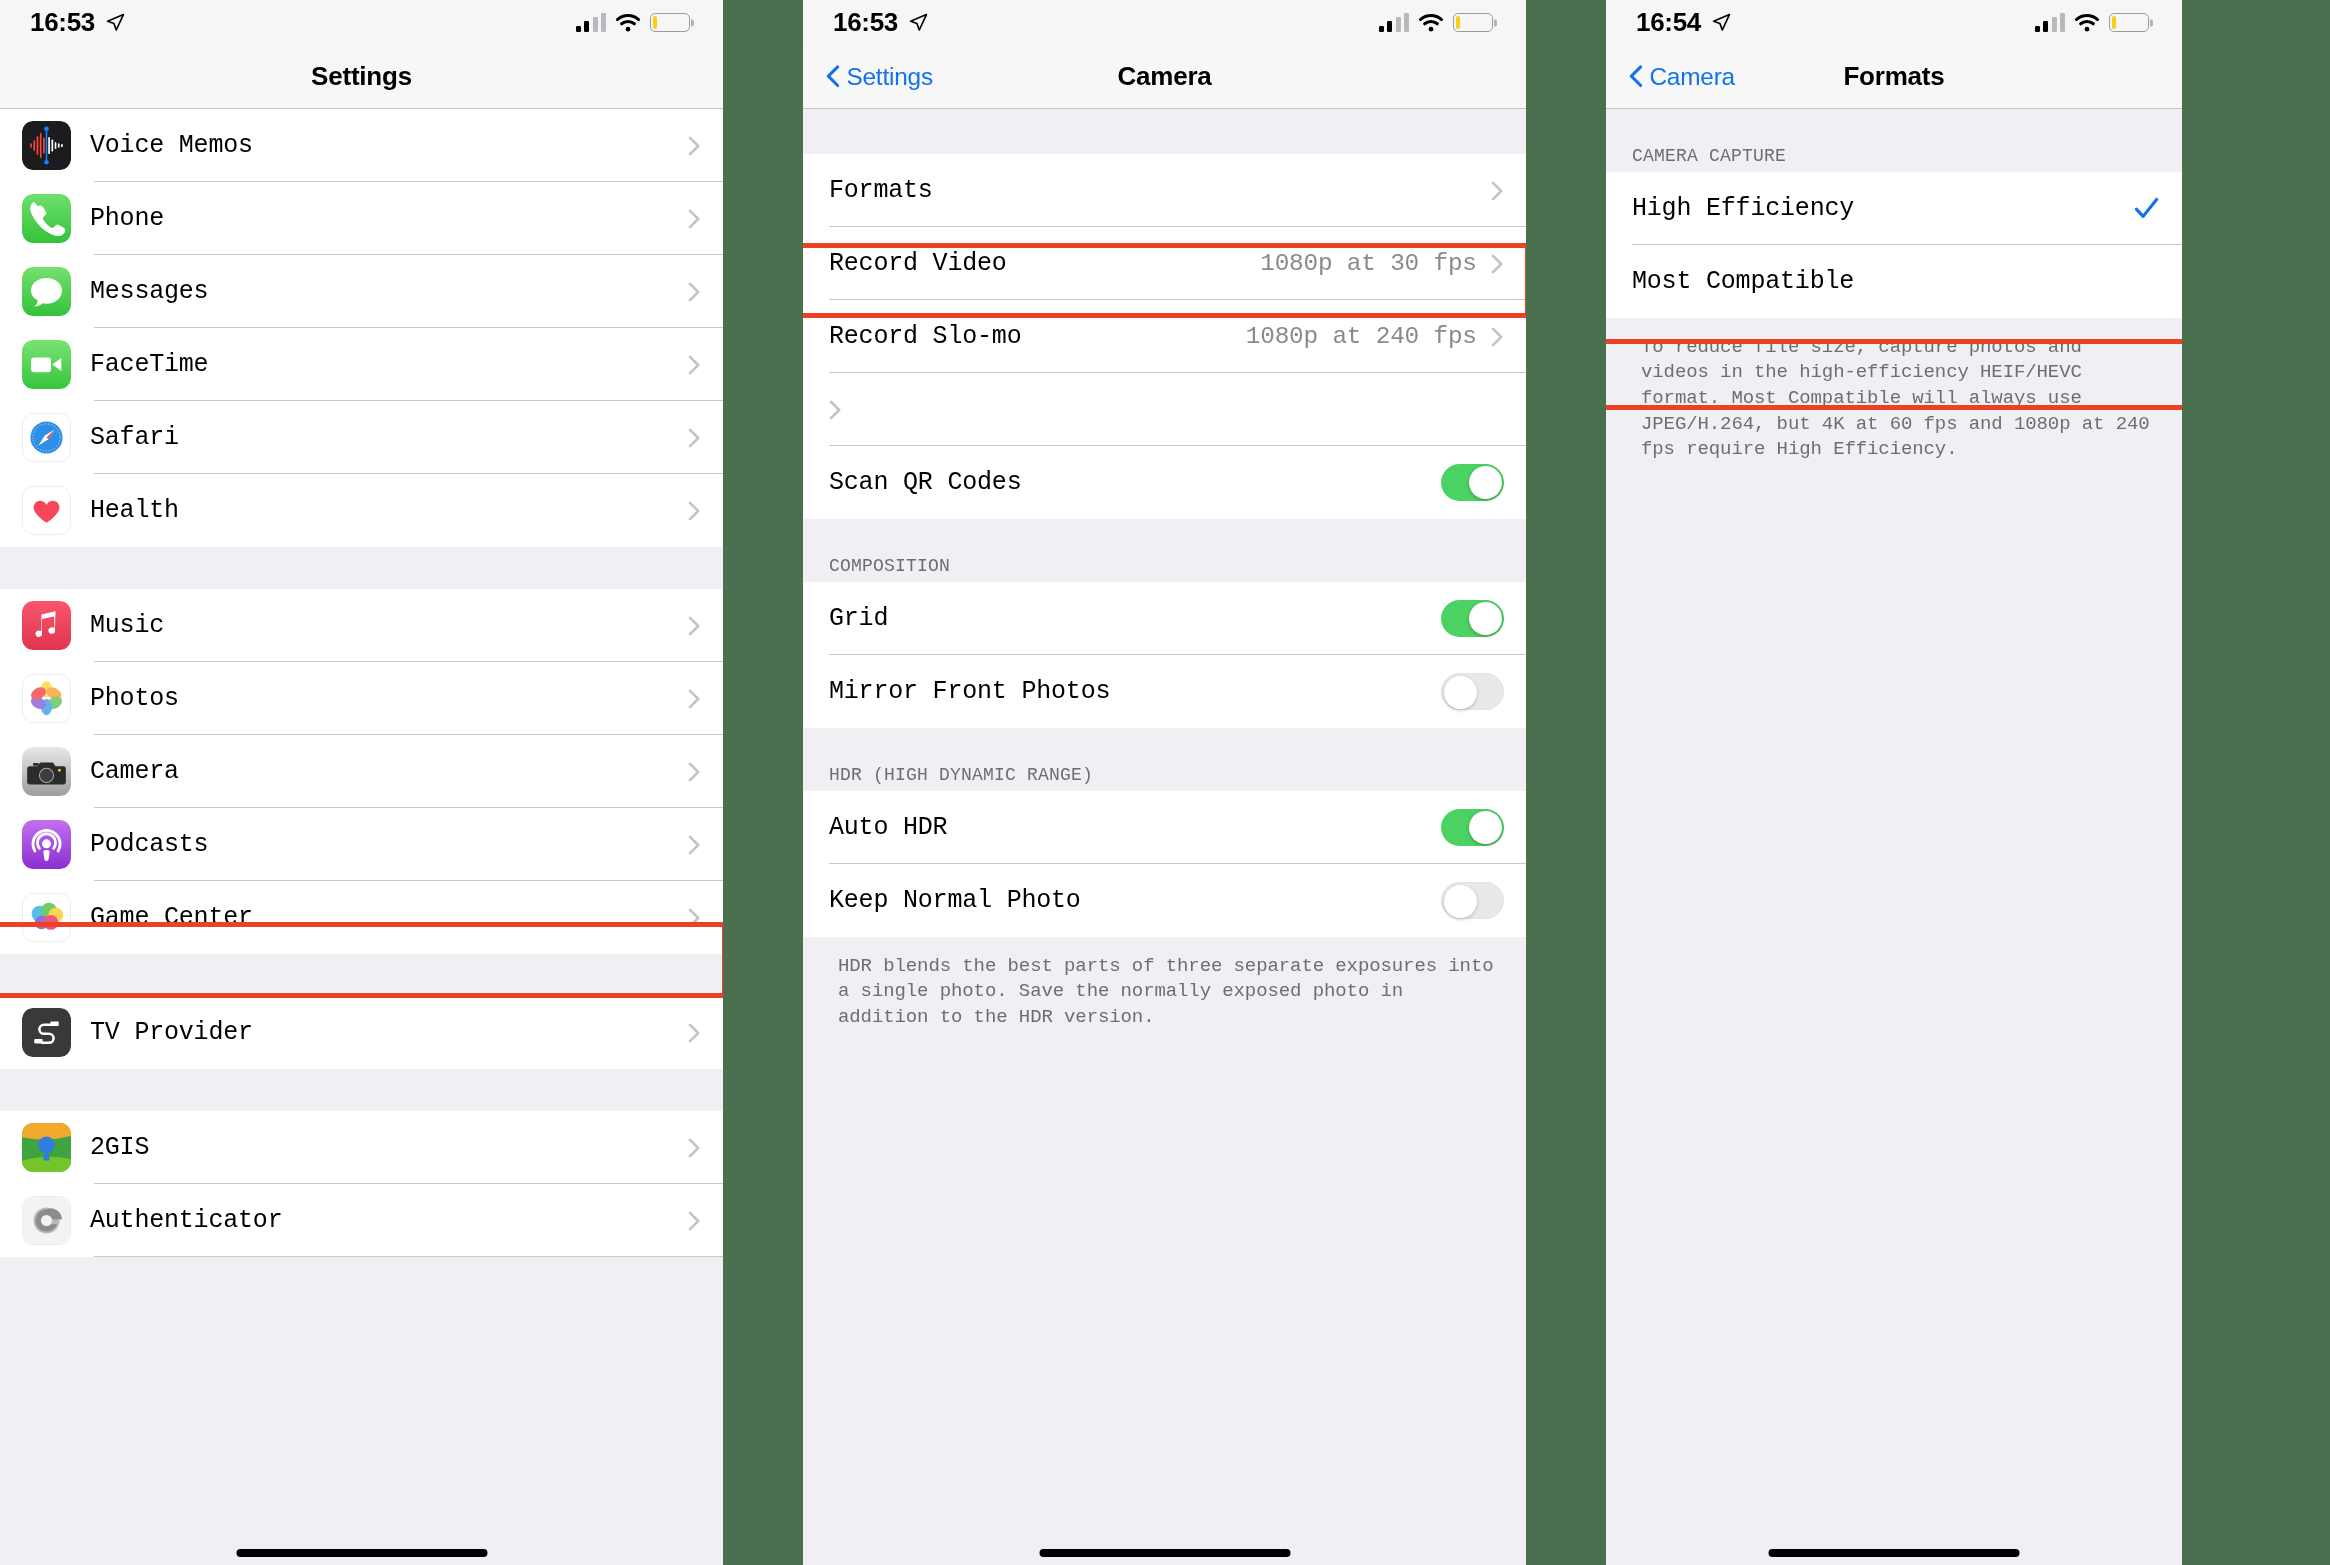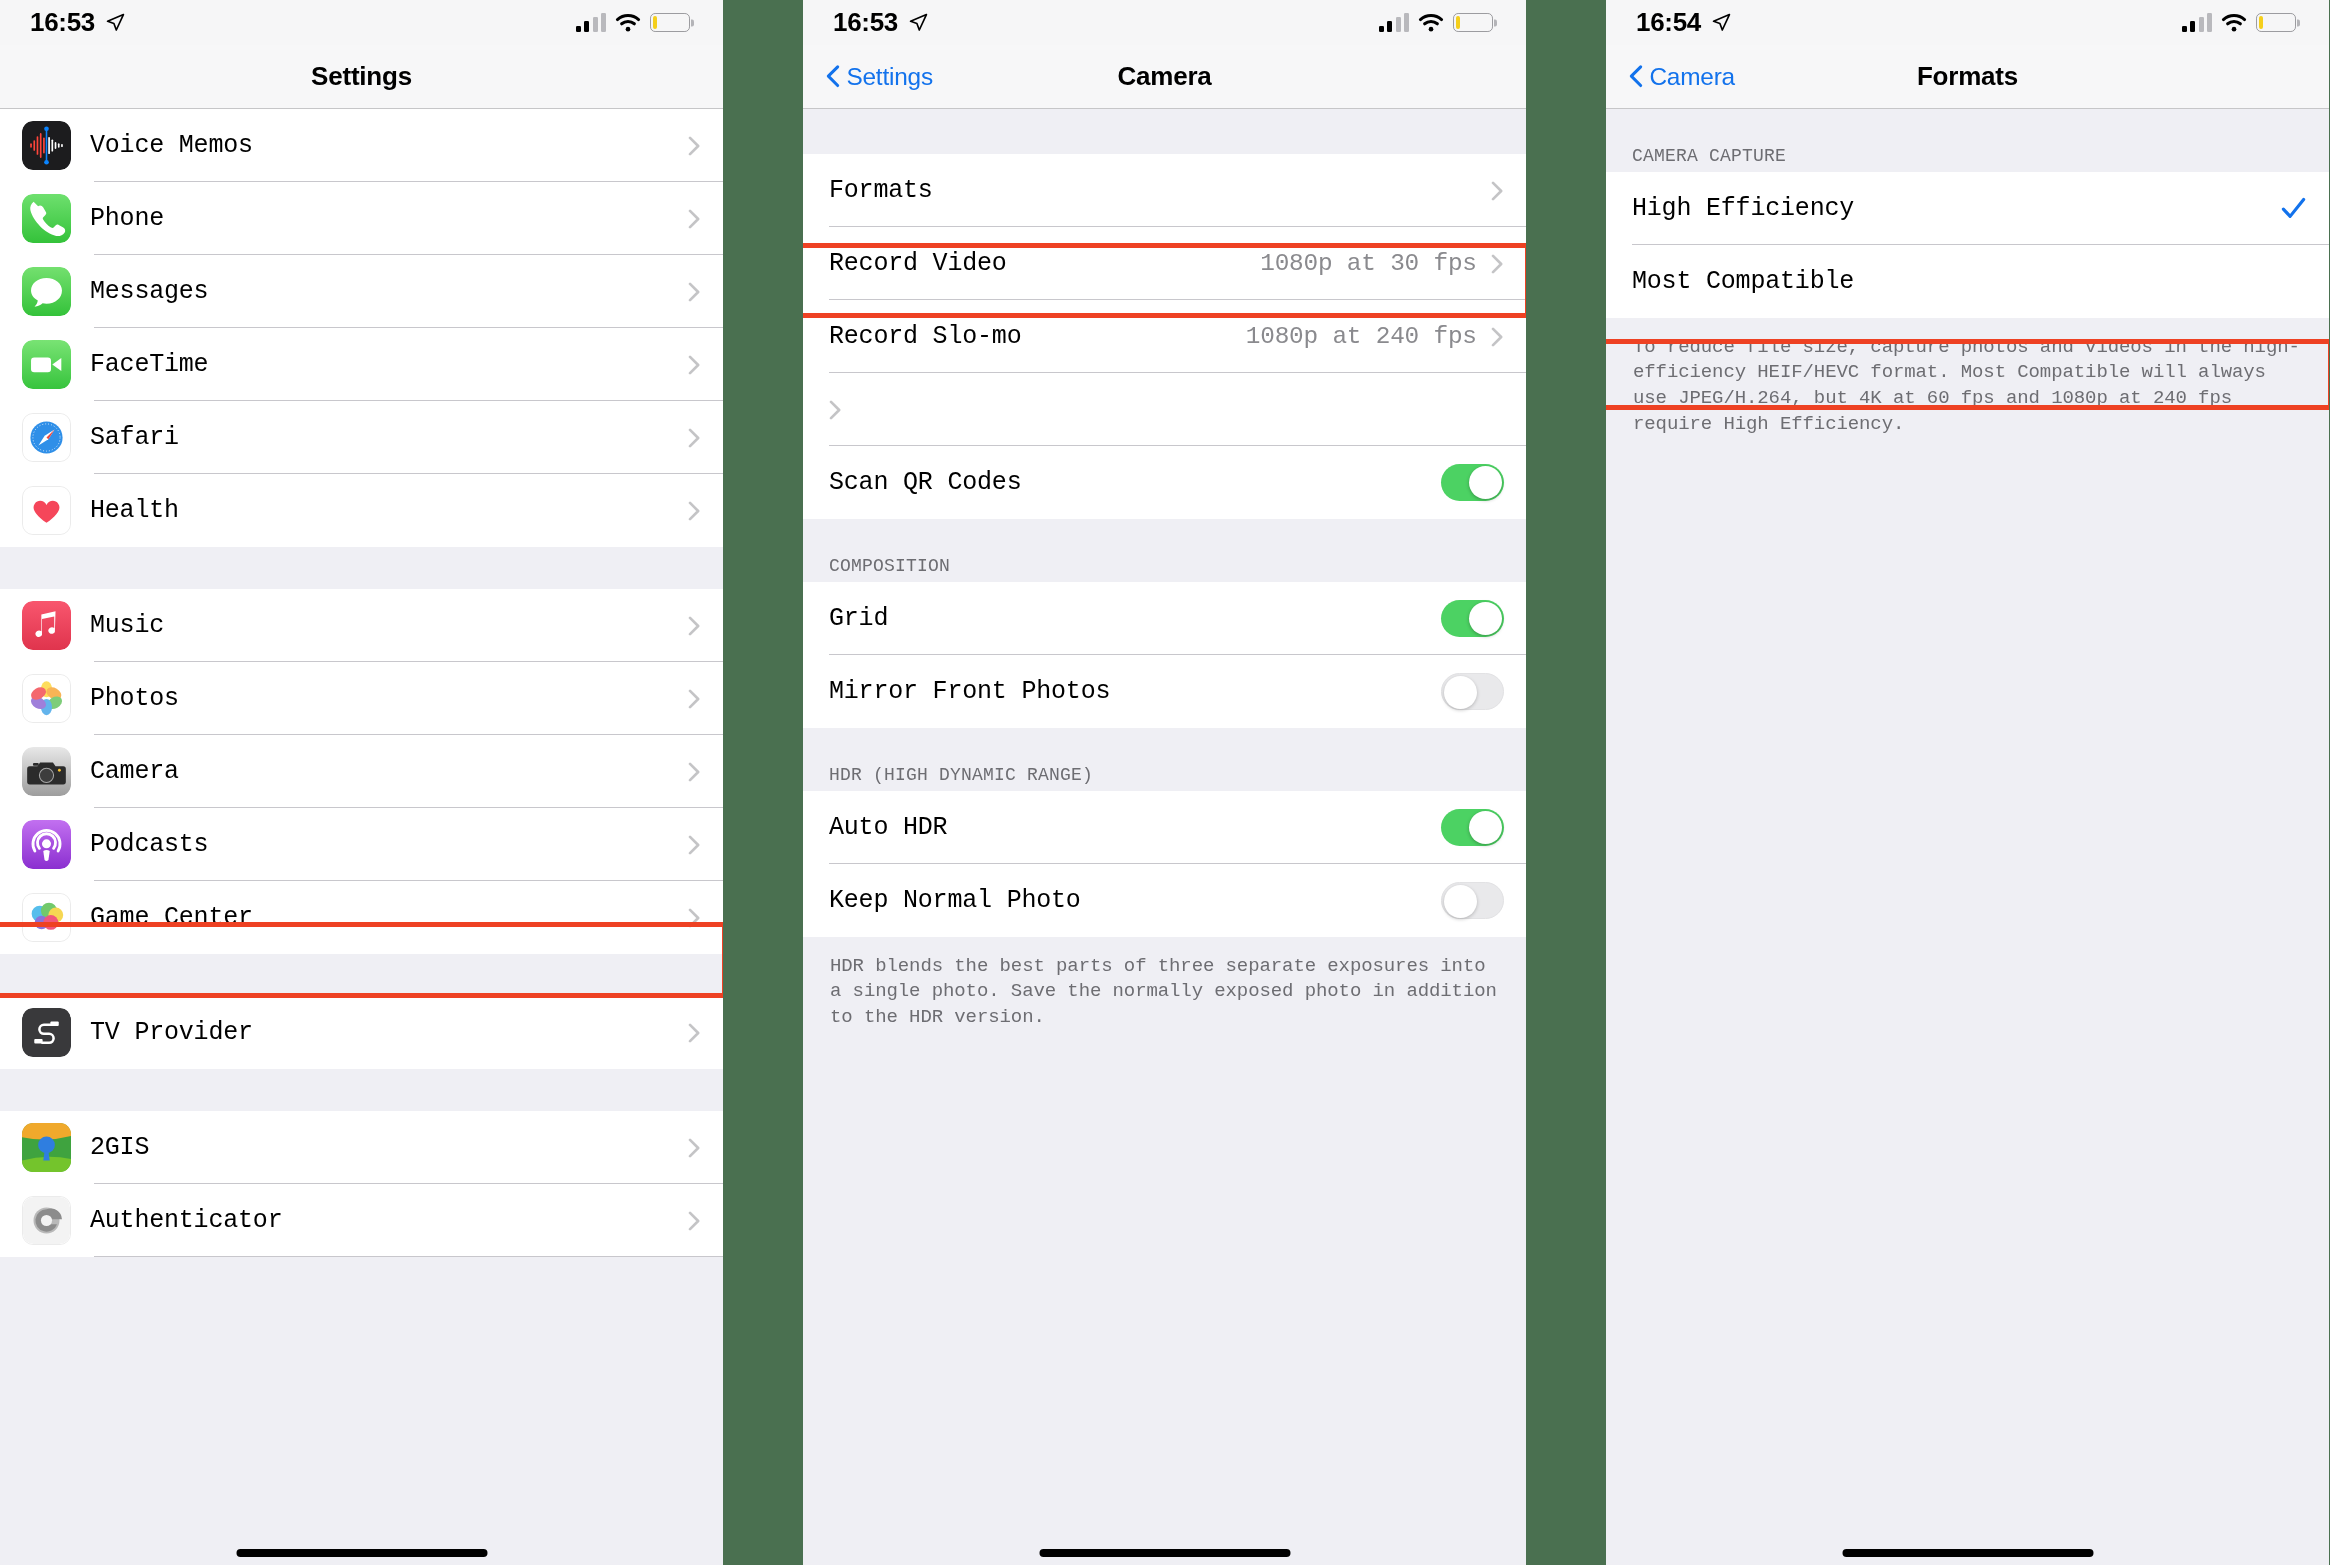--- a/index.html
+++ b/index.html
@@ -21,21 +21,21 @@
     position: relative;
     height: 1566px;
     background: #ffffff;
     overflow: hidden;
     flex: 0 0 auto;
   }
   .p1 { width: 723px; }
   .gap { flex: 0 0 auto; width: 80px; background: #4a7050; }
   .p2 { width: 723px; }
   .gap2 { flex: 0 0 auto; width: 80px; background: #4a7050; }
-  .p3 { width: 723px; }
+  .p3 { width: 576px; }
 
   
   .statusbar {
     height: 45px;
     background: #f6f6f7;
     display: flex;
     align-items: center;
     justify-content: space-between;
     padding: 0 33px 0 30px;
     position: relative;
@@ -141,20 +141,21 @@
     letter-spacing: 0.2px;
     padding: 37px 0 6px 26px;
     background: #efeff4;
   }
   .footer-note {
     font-size: 19px; color: #6d6d72;
     line-height: 1.35;
     padding: 16.7px 27px 0 27px;
     background: #efeff4;
     letter-spacing: -0.1px;
+    margin-left: 8px;
   }
 
   
   .toggle {
     width: 63px; height: 37px; border-radius: 18.6px;
     position: relative; flex: 0 0 auto; margin-right: 22px;
   }
   .toggle .knob {
     position:absolute; top: 1.9px; width: 33px; height: 33px;
     border-radius: 50%; background: #fff;

